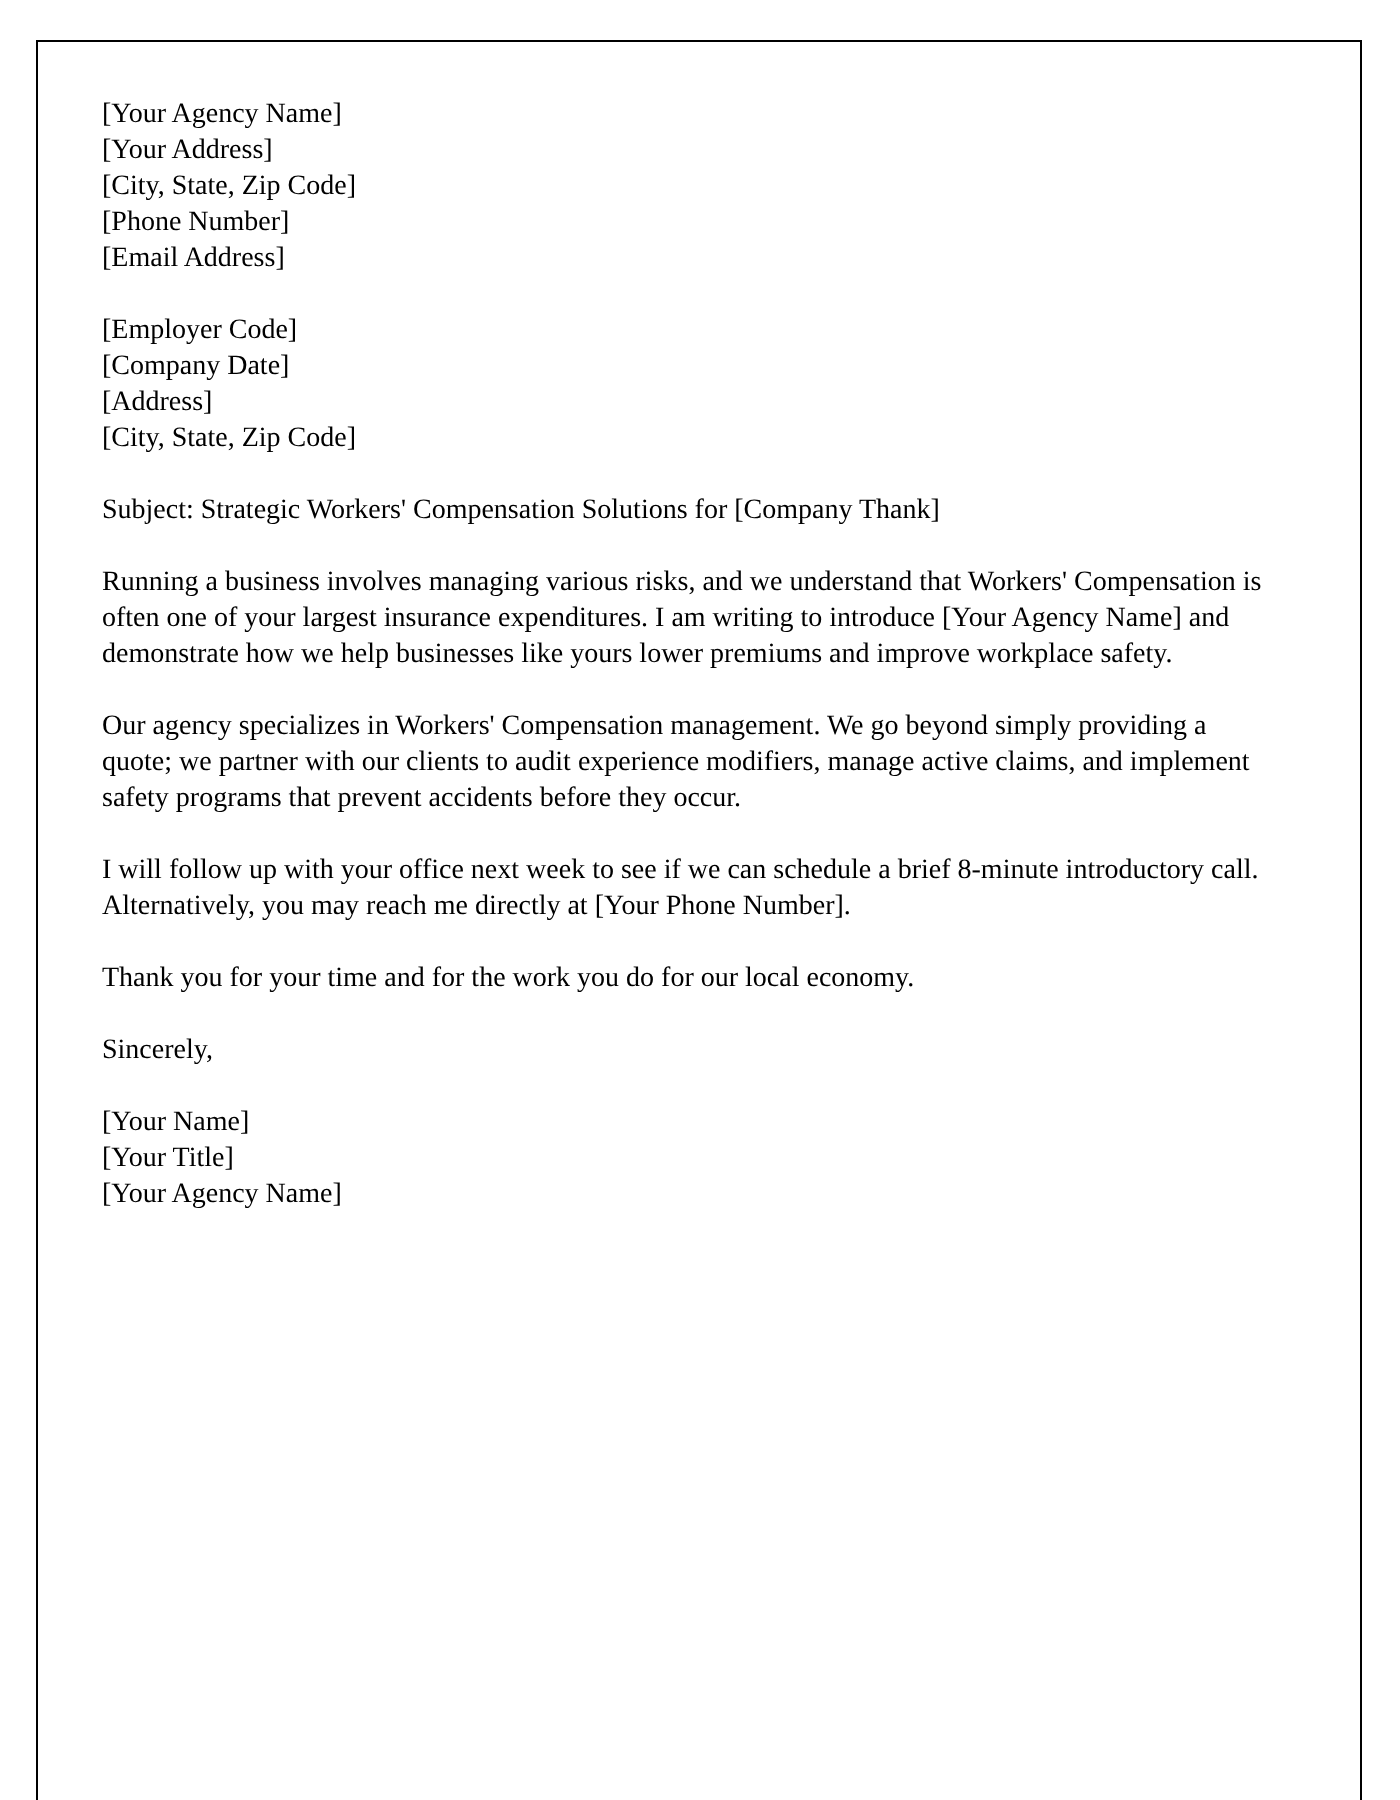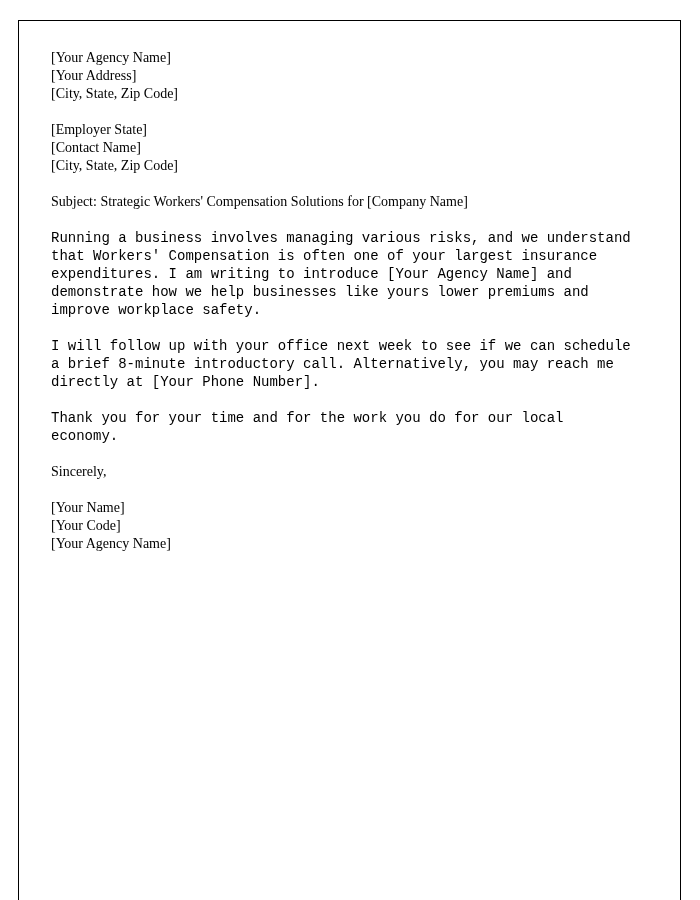--- a/index.html
+++ b/index.html
@@ -38,55 +38,58 @@
   .block:last-child {
     margin-bottom: 0;
     font-family: Liberation Serif, serif;
   }
   .line {
     margin: 0;
     white-space: nowrap;
   }
   p.block {
     margin: 12px 0 18px 0;
-    font-family: Liberation Mono, monospace;
   }
 </style>
 </head>
 <body>
 
 <div class="page">
   <div class="letter">
 
     <div class="block">
       <div class="line">[Your Agency Name]</div>
       <div class="line">[Your Address]</div>
       <div class="line">[City, State, Zip Code]</div>
+      <div class="line">[Phone Number]</div>
+      <div class="line">[Email Address]</div>
     </div>
 
 
     <div class="block">
-      <div class="line">[Employer State]</div>
-      <div class="line">[Contact Name]</div>
+      <div class="line">[Employer Code]</div>
+      <div class="line">[Company Date]</div>
+      <div class="line">[Address]</div>
       <div class="line">[City, State, Zip Code]</div>
     </div>
 
-    <div class="block">Subject: Strategic Workers' Compensation Solutions for [Company Name]</div>
+    <div class="block">Subject: Strategic Workers' Compensation Solutions for [Company Thank]</div>
 
 
     <p class="block">Running a business involves managing various risks, and we understand that Workers' Compensation is often one of your largest insurance expenditures. I am writing to introduce [Your Agency Name] and demonstrate how we help businesses like yours lower premiums and improve workplace safety.</p>
 
+    <p class="block">Our agency specializes in Workers' Compensation management. We go beyond simply providing a quote; we partner with our clients to audit experience modifiers, manage active claims, and implement safety programs that prevent accidents before they occur.</p>
 
 
     <p class="block">I will follow up with your office next week to see if we can schedule a brief 8-minute introductory call. Alternatively, you may reach me directly at [Your Phone Number].</p>
 
     <p class="block">Thank you for your time and for the work you do for our local economy.</p>
 
     <div class="block">Sincerely,</div>
 
     <div class="block">
       <div class="line">[Your Name]</div>
-      <div class="line">[Your Code]</div>
+      <div class="line">[Your Title]</div>
       <div class="line">[Your Agency Name]</div>
     </div>
 
   </div>
 </div>
 
 </body></html>

